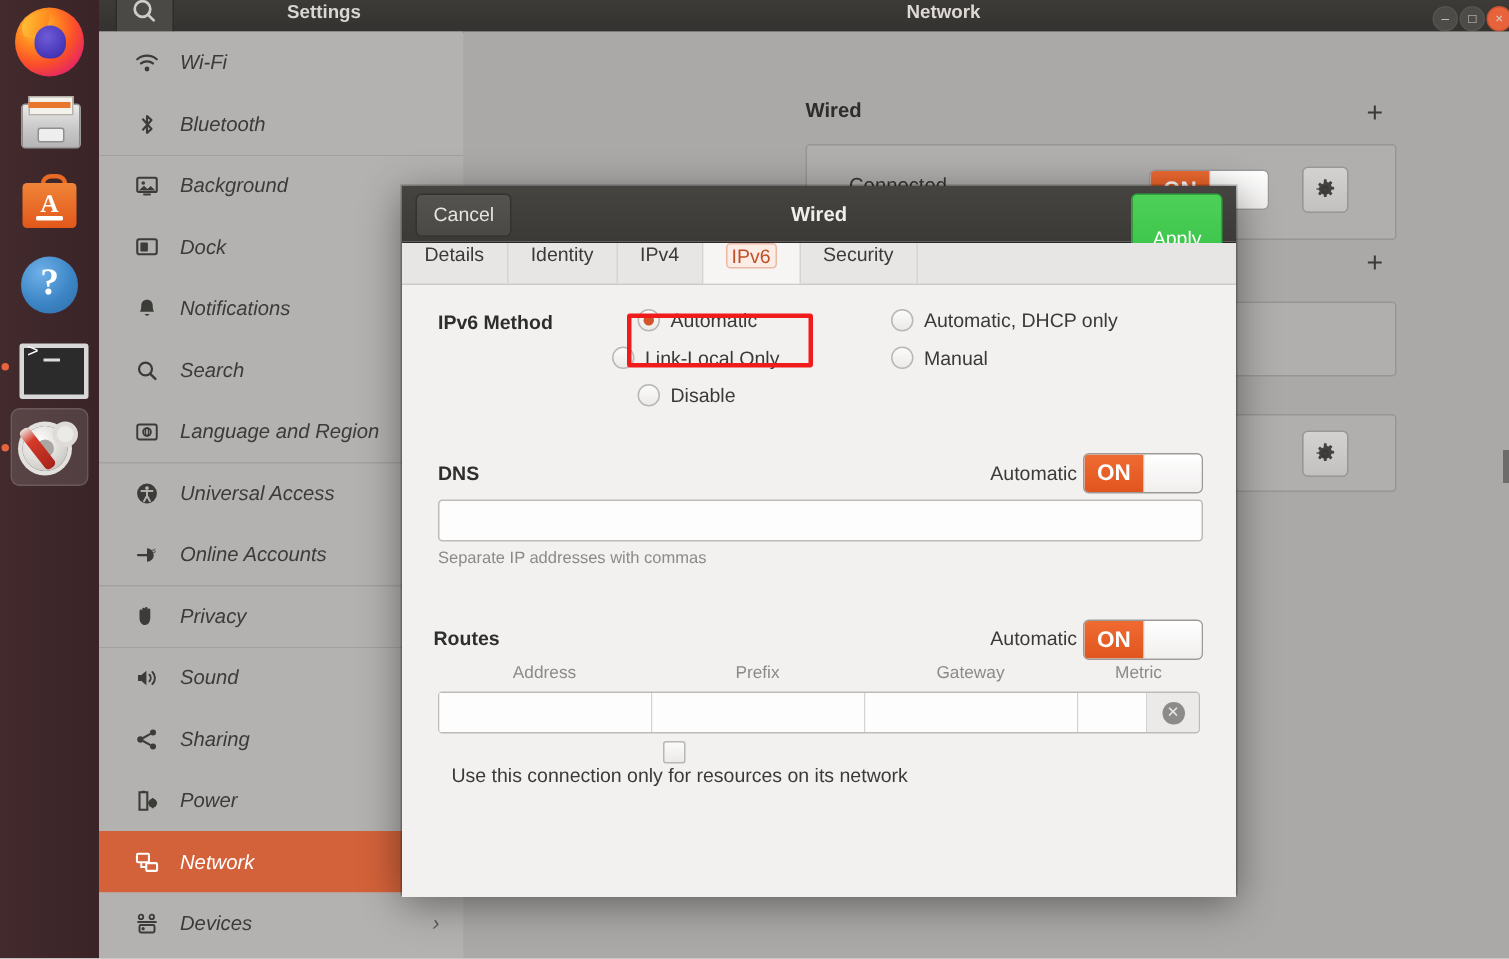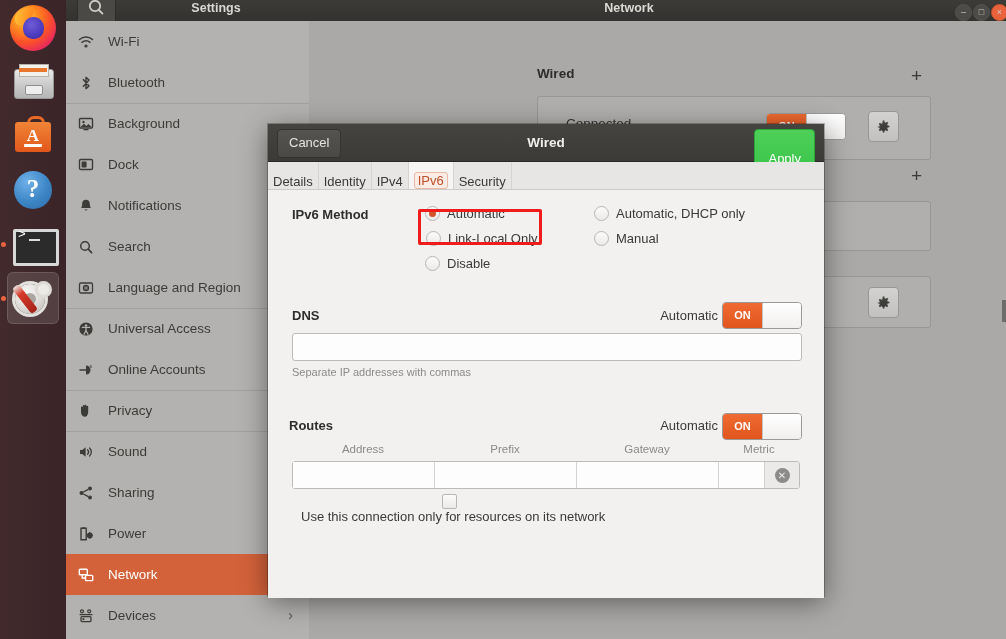--- a/index.html
+++ b/index.html
@@ -219,24 +219,25 @@
   #sidebar {
     position: absolute; left: 0; top: 21px;
     width: 243px; height: 618px;
     background: #b4b2b0;
     overflow: hidden;
   }
   .side-item {
     position: relative;
     height: 41px;
     display: flex; align-items: center;
-    padding-left: 12px;
+    padding-left: 24px;
     color: #3b3b38;
     font-size: 13.5px;
     background: #b4b2b0;
+    font-style: italic;
   }
   .side-item.sep { box-shadow: inset 0 1px 0 #a3a19f; }
   .side-item.selected {
     background: #d3623a;
     color: #fff;
   }
   .side-ico {
     width: 26px; height: 18px;
     display: flex; align-items: center;
     color: #3b3b38;
@@ -278,21 +279,21 @@
     width: 78px; height: 25px;
     border-radius: 4px;
     border: 1px solid #9b9a98;
     background: #f4f3f2;
     overflow: hidden;
   }
   .toggle .on {
     position: absolute; left: 0; top: 0;
     width: 39px; height: 100%;
     background: linear-gradient(to bottom,#ef6b32,#e1551d);
-    color: #fff; font-size: 11px; font-weight: bold;
+    color: #fff; font-size: 15px; font-weight: bold;
     text-align: center; line-height: 25px;
   }
   .toggle .knob {
     position: absolute; left: 39px; top: 0;
     width: 39px; height: 100%;
     background: linear-gradient(to bottom,#ffffff,#f1efee);
     border-left: 1px solid #c7c5c3;
     border-radius: 0 4px 4px 0;
   }
   .gear-btn {
@@ -345,22 +346,22 @@
   }
   #dlg-tabs {
     position: relative;
     height: 27px;
     background: #e8e6e4;
     border-bottom: 1px solid #cdcbc9;
     display: flex;
     align-items: stretch;
   }
   .tab {
-    padding: 0 5px;
-    display: flex; align-items: flex-end;
+    padding: 0 15px;
+    display: flex; align-items: flex-start;
     font-size: 13px; color: #3a3a38;
     border-right: 1px solid #d6d4d2;
   }
   .tab.active {
     background: #f6f5f4;
     color: #c1502a;
   }
   .tab.active .tab-inner {
     border: 1px solid #e9b9a5;
     background: #fbece5;
@@ -772,21 +773,21 @@
       </div>
 
     <div id="dlg-body">
 
       <div class="d-label" style="left:24px; top:17px;">IPv6 Method</div>
 
       <div class="radio-row" style="left:157px; top:16px;">
         <span class="radio checked"></span>
         <span>Automatic</span>
       </div>
-      <div class="radio-row" style="left:158px; top:41px;">
+      <div class="radio-row" style="left:140px; top:41px;">
         <span class="radio"></span>
         <span>Link-Local Only</span>
       </div>
       <div class="radio-row" style="left:157px; top:66px;">
         <span class="radio"></span>
         <span>Disable</span>
       </div>
       <div class="radio-row" style="left:326px; top:16px;">
         <span class="radio"></span>
         <span>Automatic, DHCP only</span>

